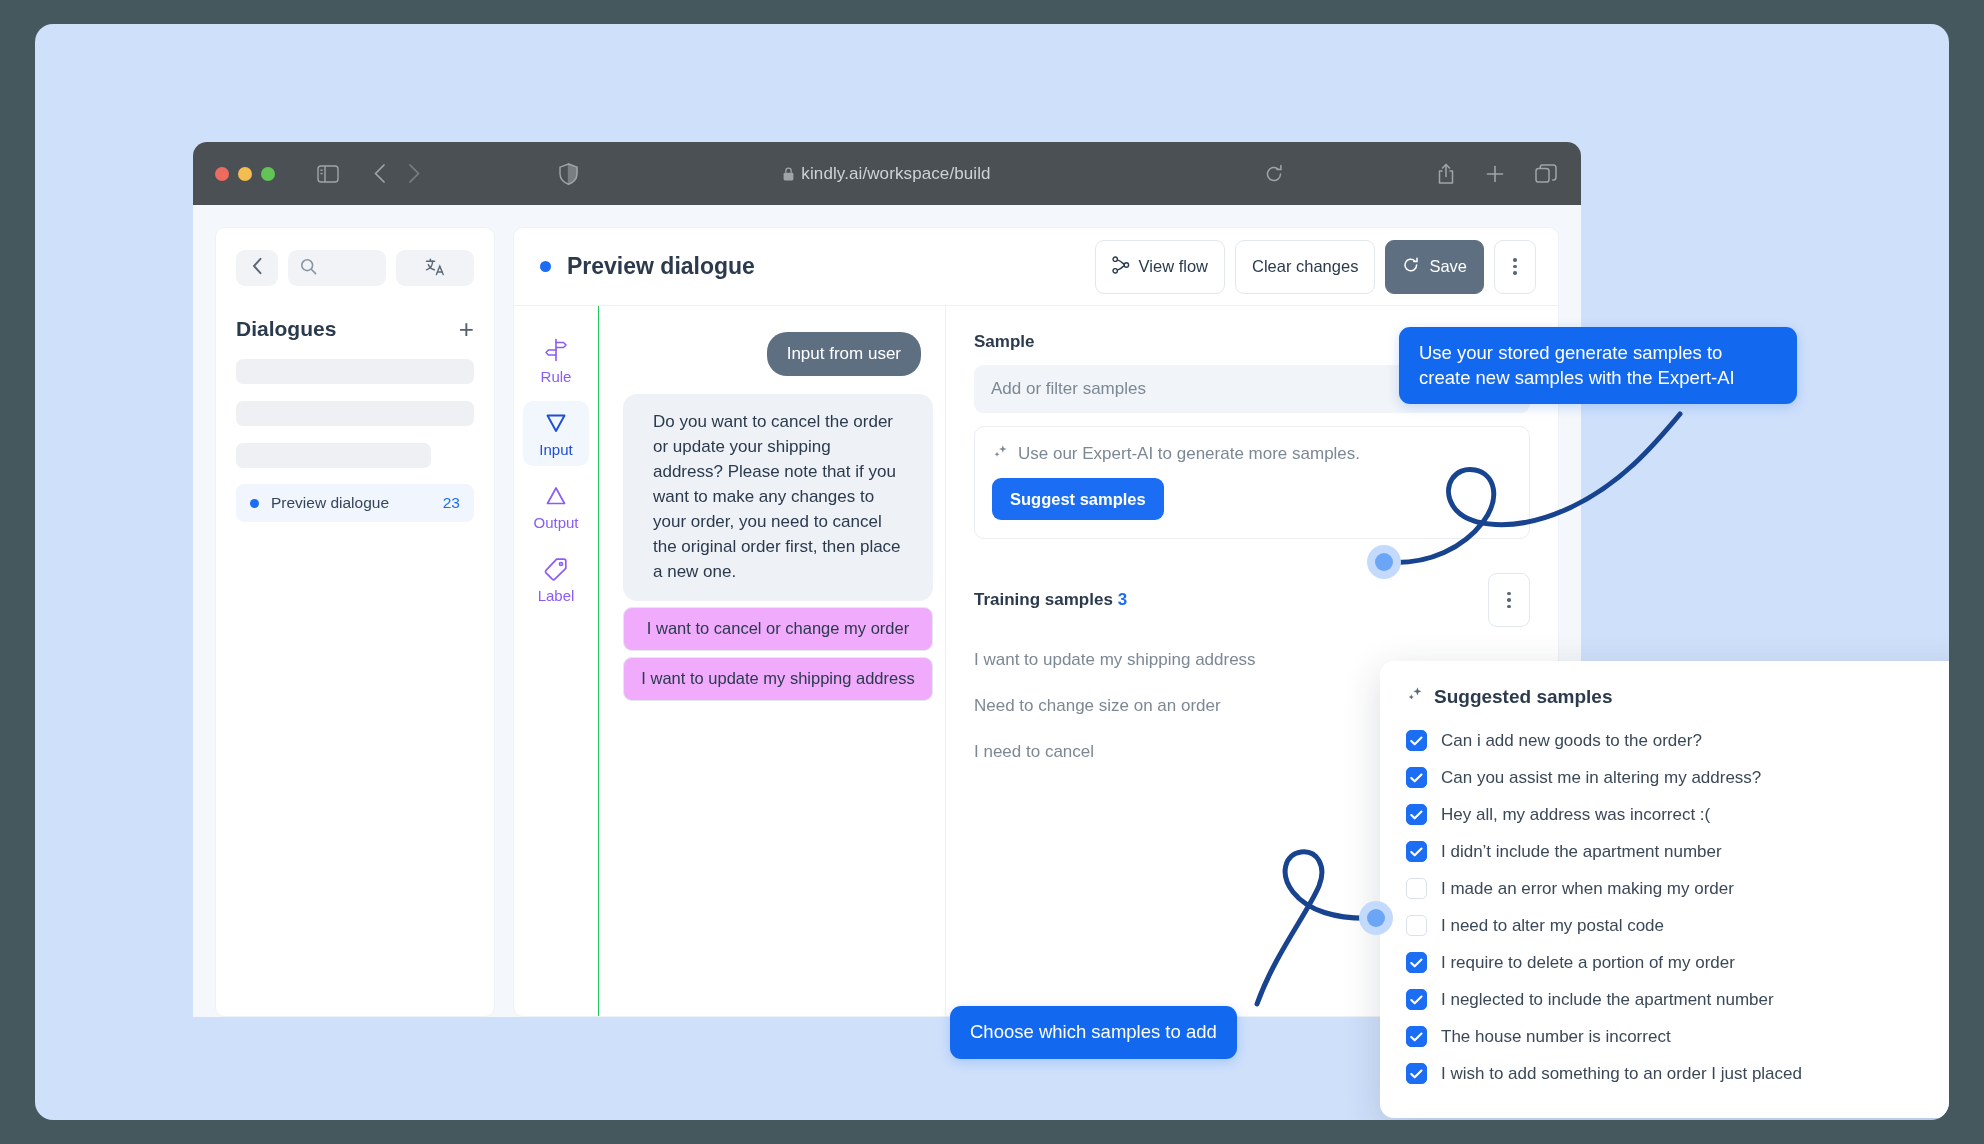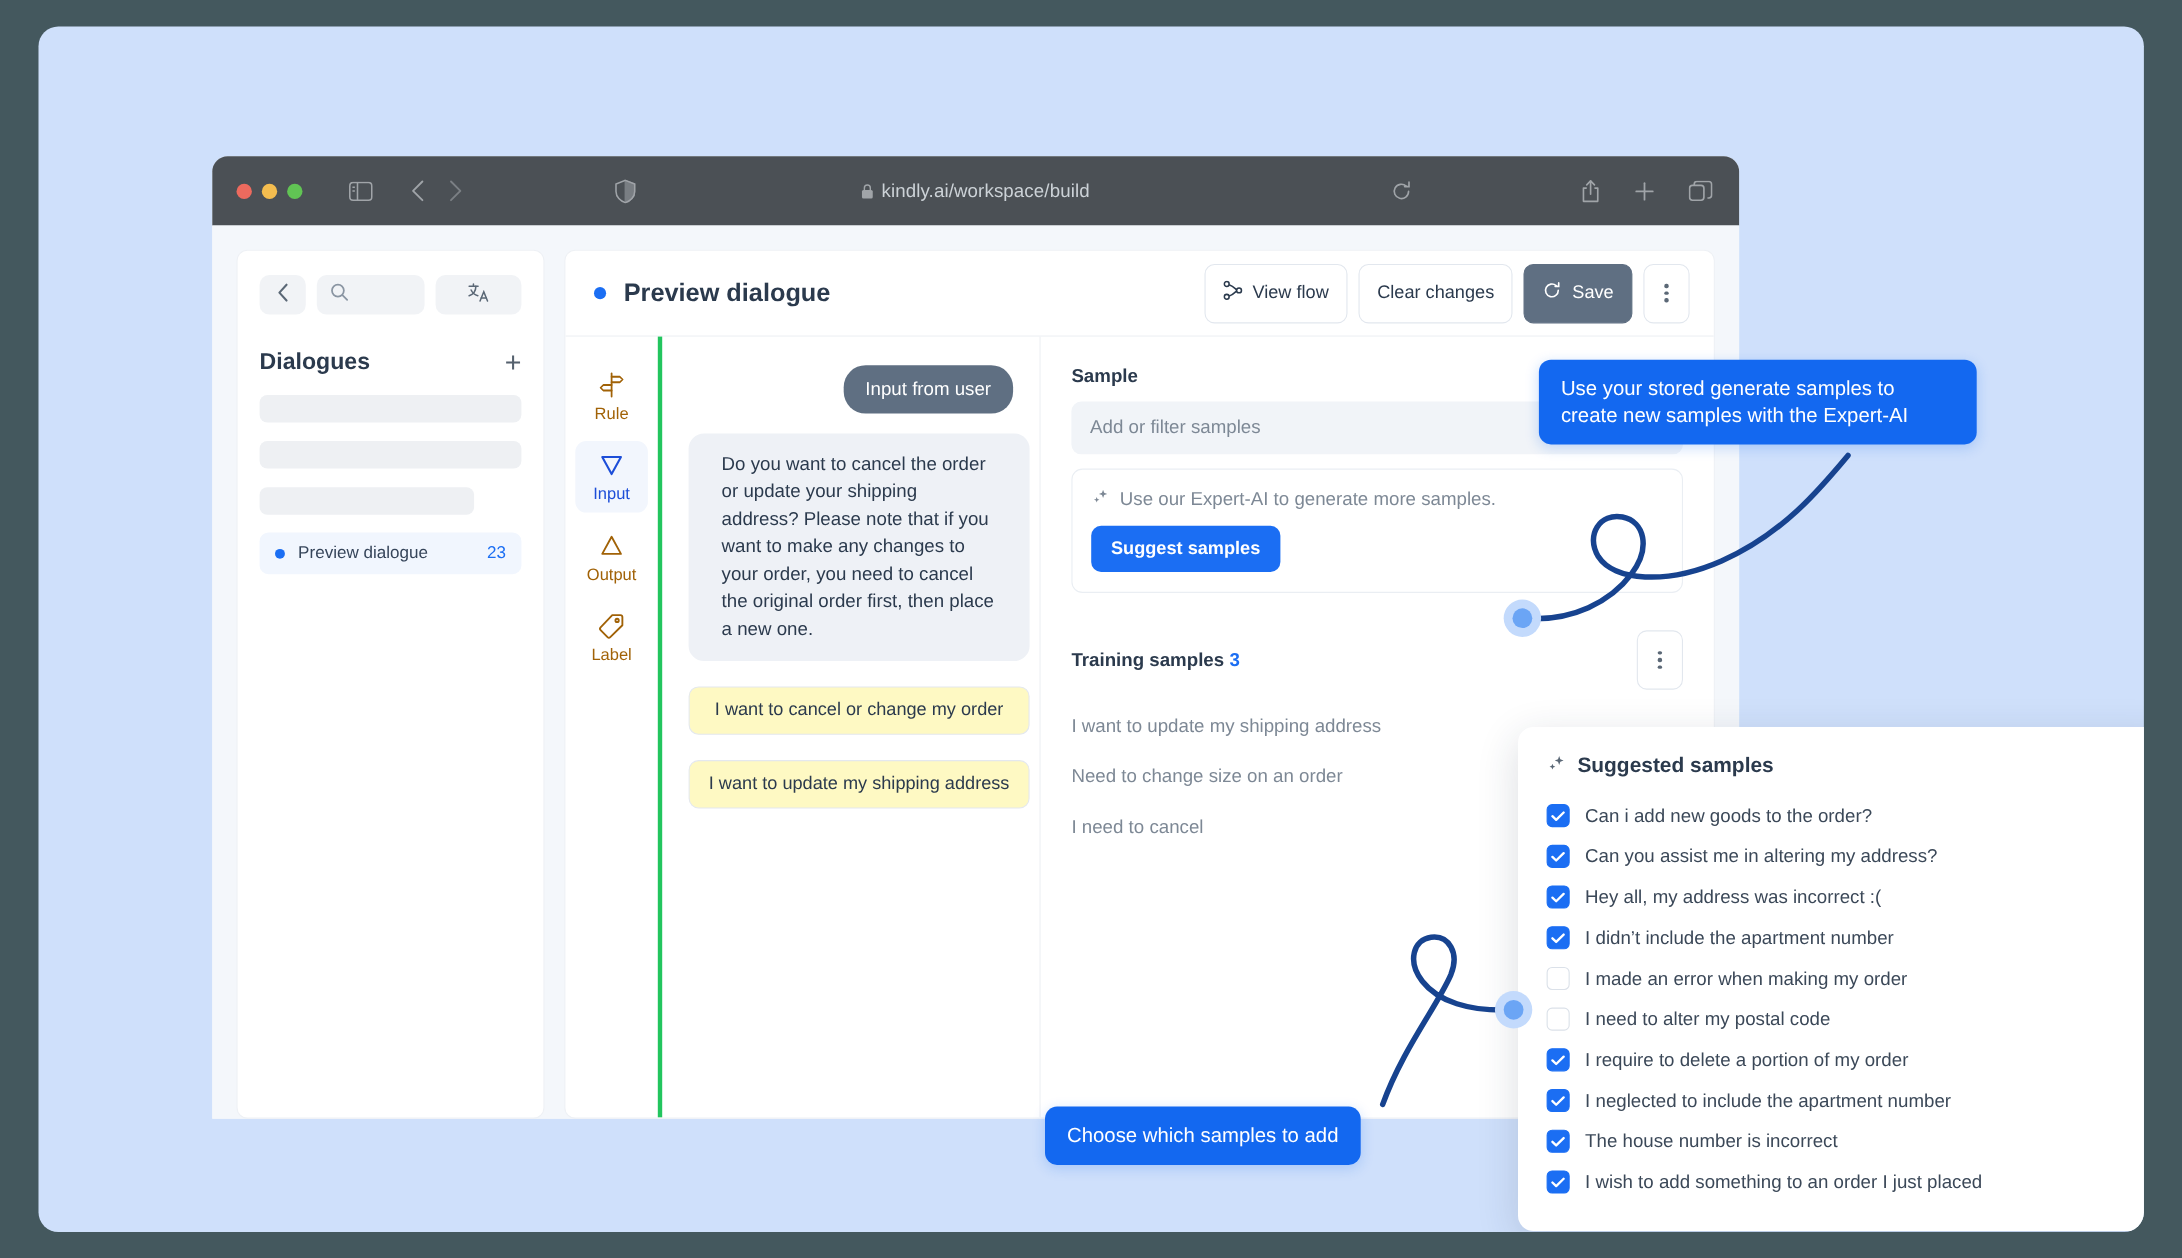--- a/index.html
+++ b/index.html
@@ -165,29 +165,29 @@
   
   .tab-rail {
     width: 84px; flex-shrink: 0;
     padding-top: 22px;
     display: flex; flex-direction: column; align-items: center; gap: 8px;
   }
   .tab {
     width: 66px; padding: 9px 0 8px;
     border-radius: 10px;
     display: flex; flex-direction: column; align-items: center; gap: 5px;
-    color: #a16207; font-size: 15px;
+    color: #8b5cf6; font-size: 15px;
   }
   .tab.active { background: #f2f6fd; color: #1d4ed8; }
   .tab svg { display: block; }
 
   
   .preview-col {
     width: 348px; flex-shrink: 0;
-    border-left: 4px solid #22c55e;
+    border-left: 1px solid #22c55e;
     border-right: 1px solid #edf0f4;
     padding: 26px 24px 0 24px;
   }
   .bubble-user {
     margin-left: auto;
     background: #5f6f82; color: #fff;
     border-radius: 20px;
     padding: 12px 20px;
     font-size: 17px;
     width: fit-content;
@@ -195,23 +195,23 @@
   .bubble-bot {
     margin-top: 18px;
     background: #eef1f6; color: #2b3a4d;
     border-radius: 14px;
     padding: 16px 30px;
     font-size: 17px;
     line-height: 1.47;
     width: 310px;
   }
   .reply-btn {
-    margin-top: 23px;
+    margin-top: 6px;
     border: 1px solid #e4e8ee; border-radius: 9px;
-    background: #fef9c3; color: #2b3a4d;
+    background: #f0abfc; color: #2b3a4d;
     font-size: 16.5px;
     height: 44px;
     display: flex; align-items: center; justify-content: center;
     width: 310px;
   }
 
   
   .sample-col { flex: 1; padding: 26px 28px 0 28px; min-width: 0; }
   .section-label { font-size: 17px; font-weight: 700; color: #2b3a4d; }
   .section-label .count { color: #1b6ef3; font-weight: 700; }

